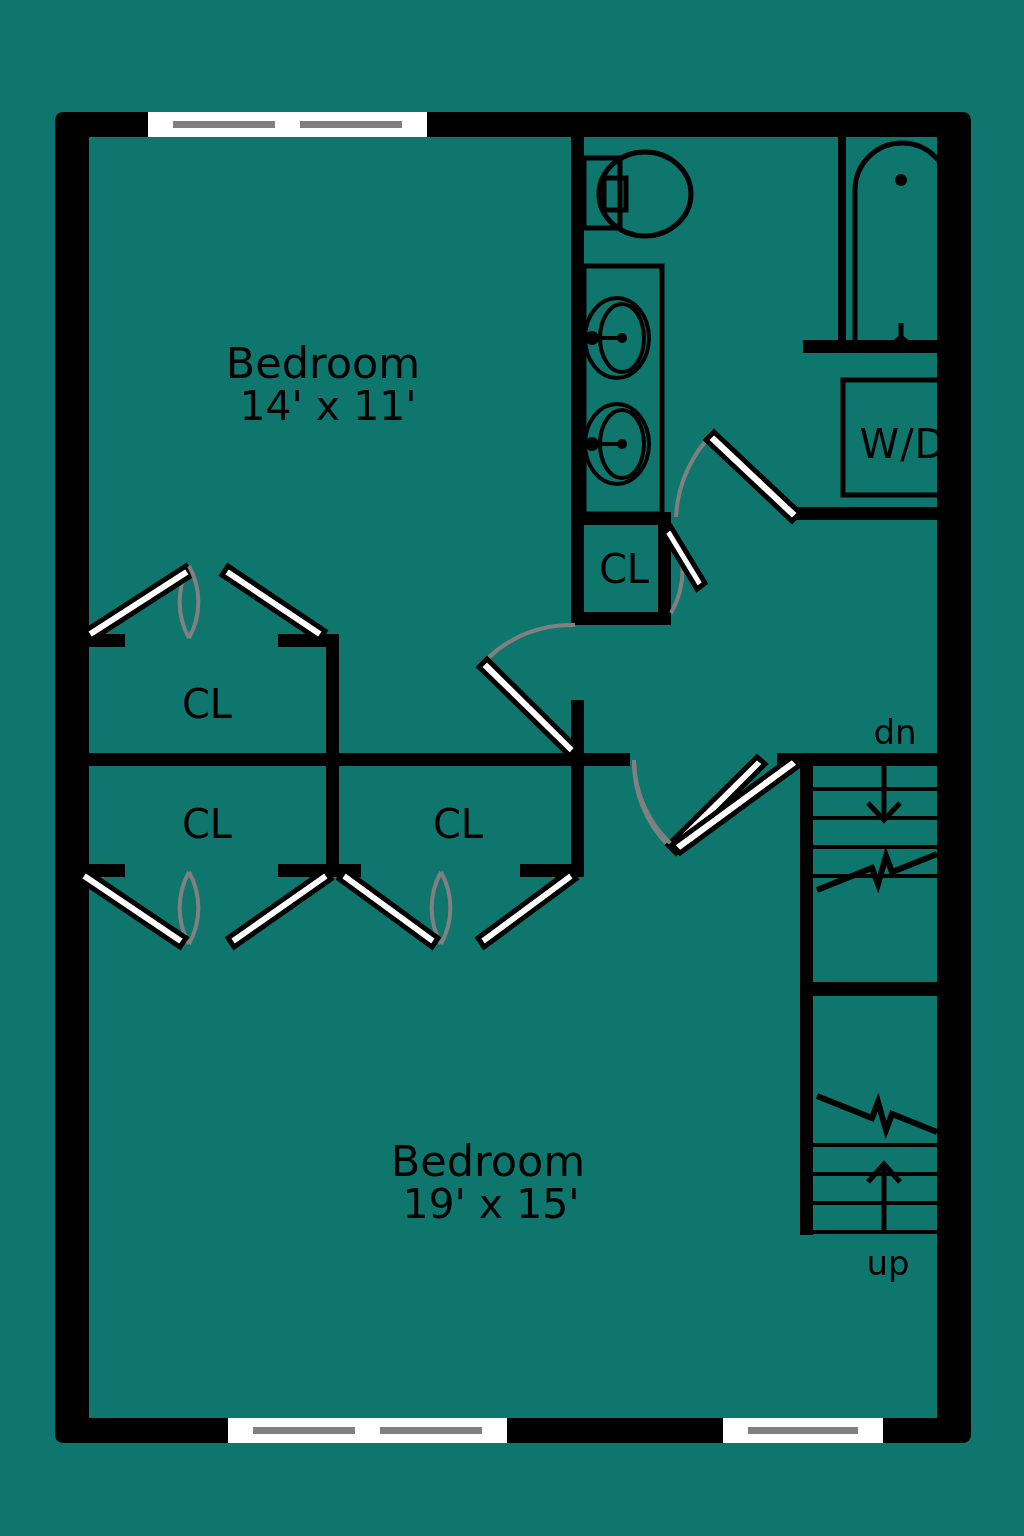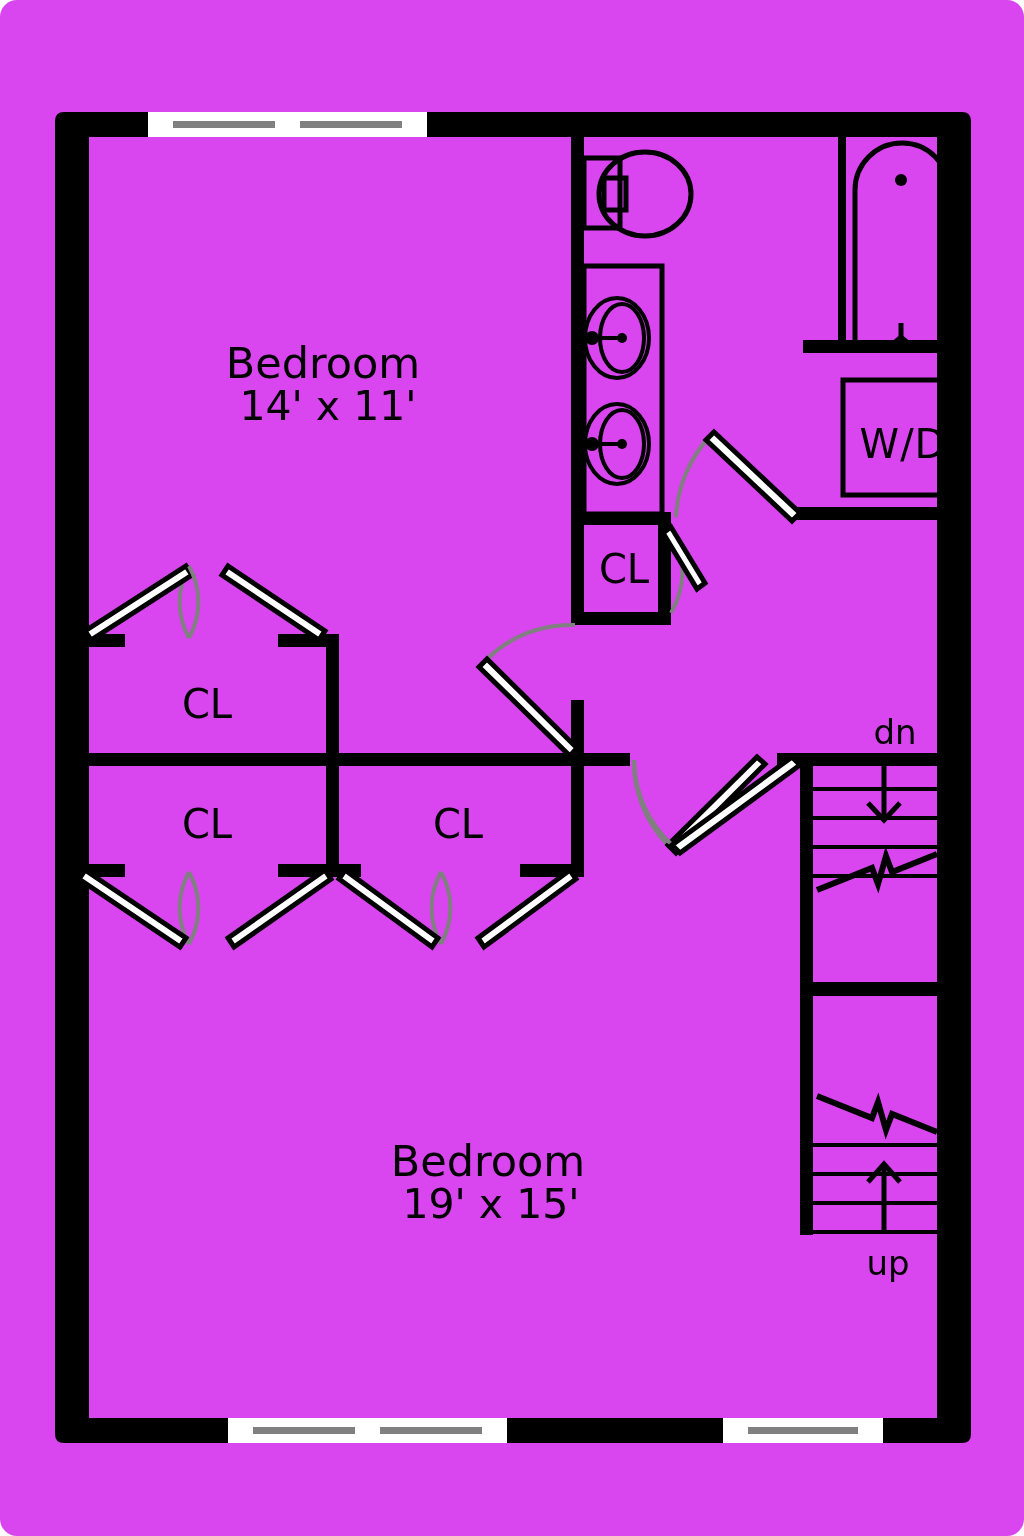--- a/index.html
+++ b/index.html
@@ -11,22 +11,21 @@
   body {
     width: 1024px;
     height: 1536px;
     font-family: "DejaVu Sans", sans-serif;
     overflow: hidden;
   }
   #plan-root {
     position: relative;
     width: 1024px;
     height: 1536px;
-    background: #d946ef;
-    border-radius: 17px;
+    background: #0f766e;
   }
   #floorplan-svg {
     display: block;
     width: 1024px;
     height: 1536px;
   }
   .wall-fill { fill: #000000; }
   .fixture-line { fill: none; stroke: #000000; stroke-width: 5; }
   .fixture-thin { fill: none; stroke: #000000; stroke-width: 4; }
   .door-leaf { fill: #ffffff; stroke: #000000; stroke-width: 5; }

